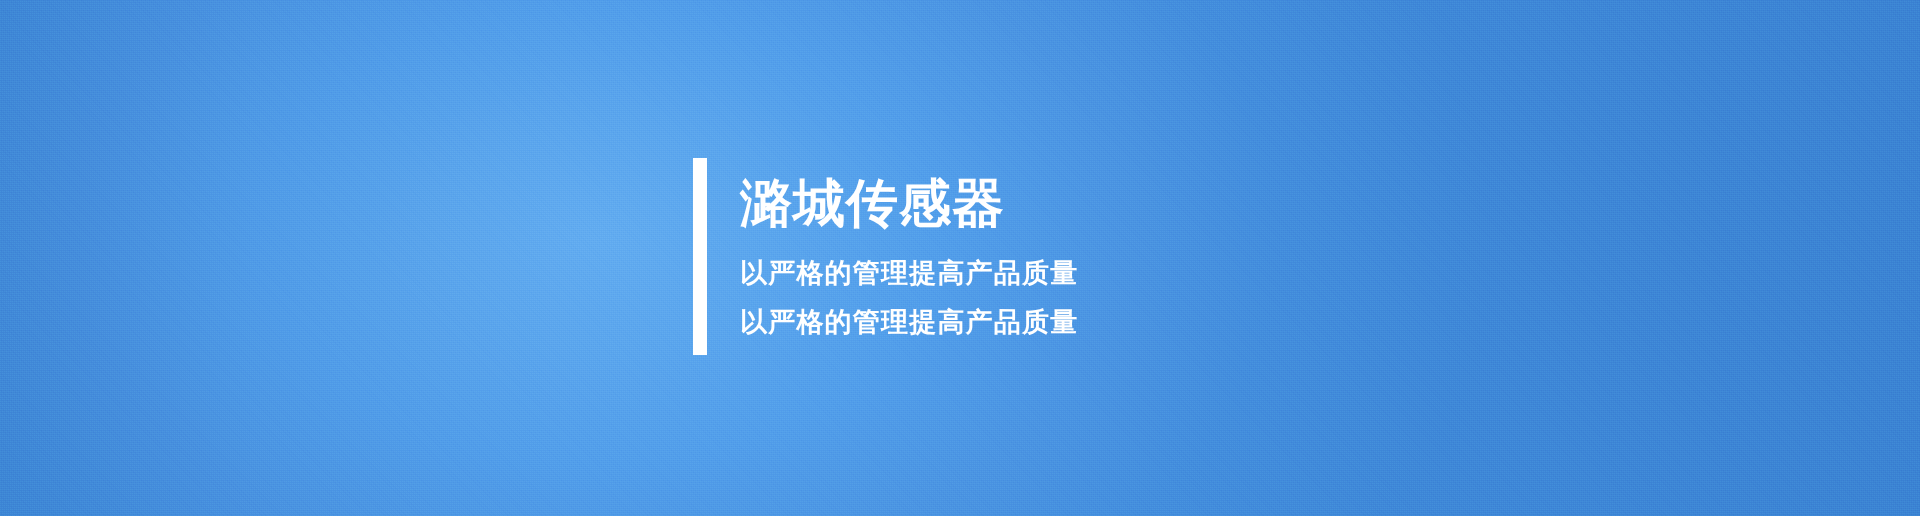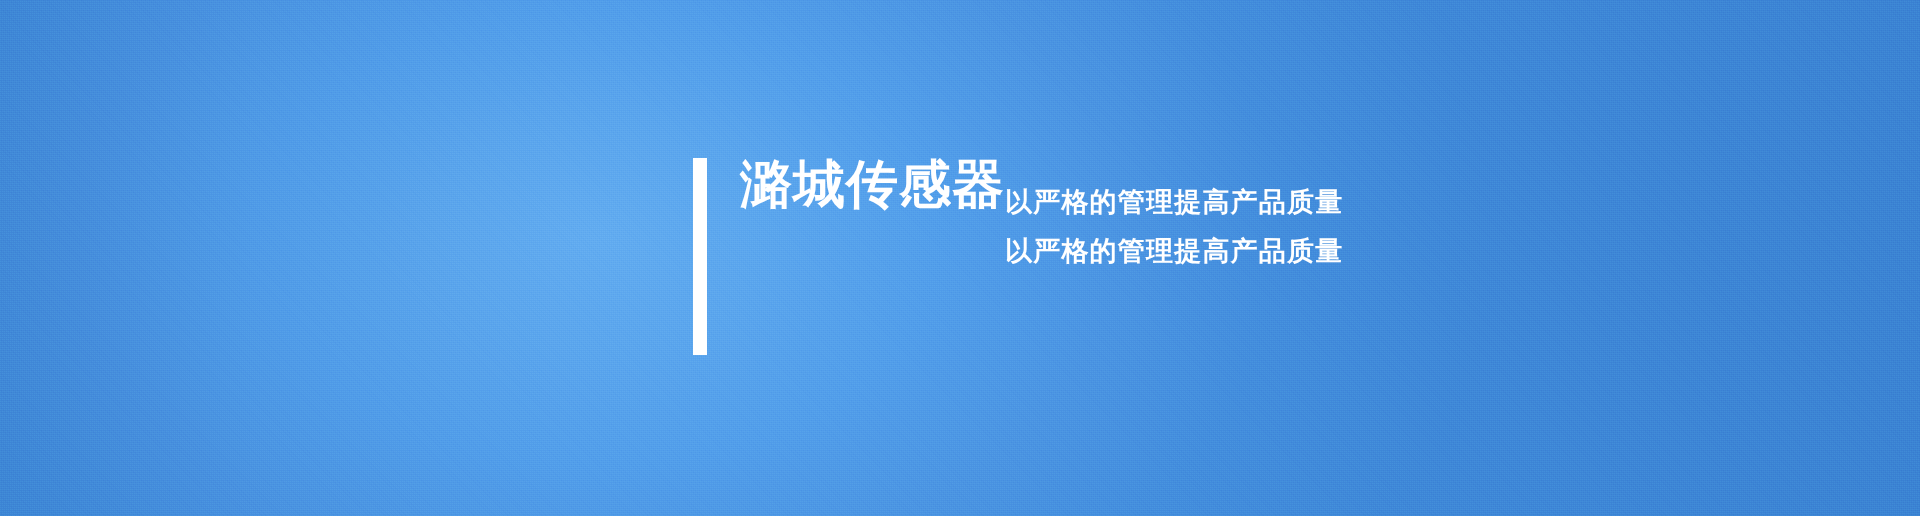--- a/index.html
+++ b/index.html
@@ -84,20 +84,21 @@
   .accent-bar {
     width: 14px;
     background: #ffffff;
     flex: 0 0 14px;
     height: 197px;
   }
 
   .text-block {
     margin-left: 33px;
     display: flex;
+    flex-direction: column;
     justify-content: center;
     padding-top: 0px;
   }
 
   .banner-title {
     font-size: 52px;
     font-weight: bold;
     color: #ffffff;
     line-height: 1;
     letter-spacing: 1px;

